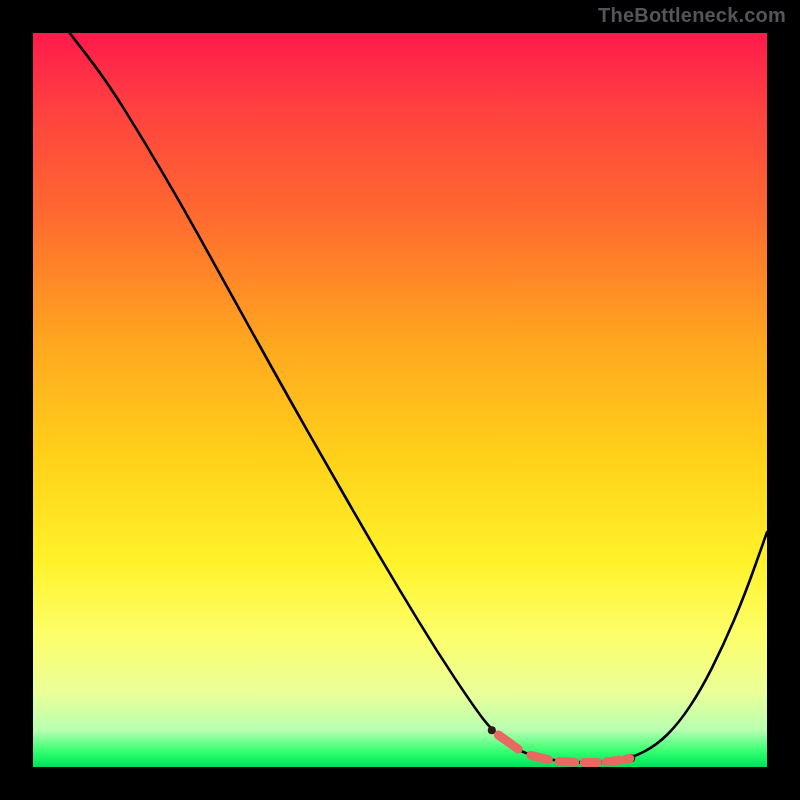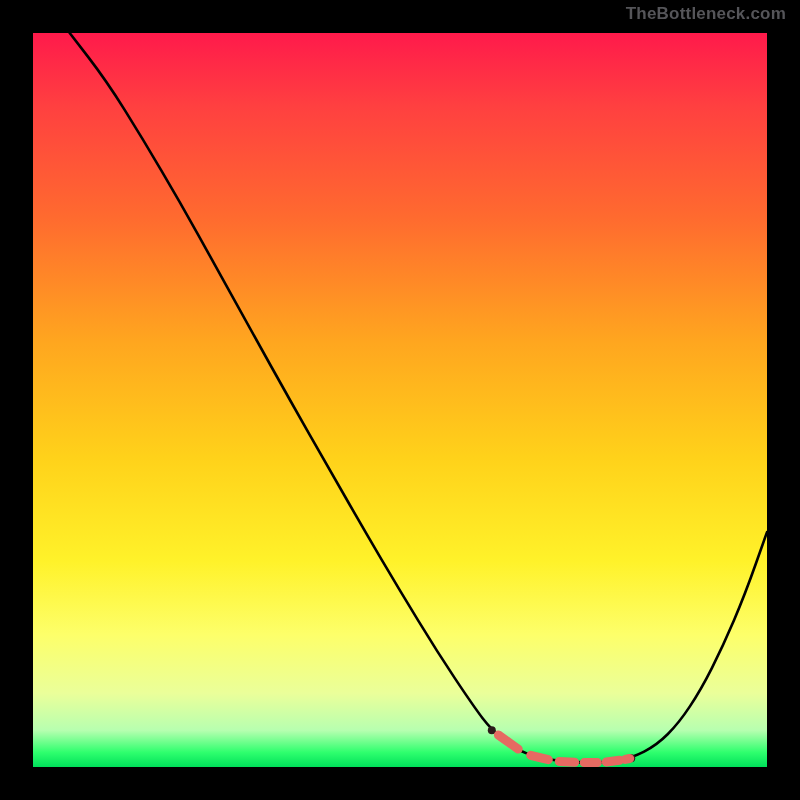--- a/index.html
+++ b/index.html
@@ -16,21 +16,21 @@
     left: 0;
     width: 800px;
     height: 800px;
     background: #000;
   }
   .watermark {
     position: absolute;
     top: 4px;
     right: 14px;
     font-family: Arial, Helvetica, sans-serif;
-    font-size: 17px;
+    font-size: 20px;
     font-weight: bold;
     color: #555559;
     letter-spacing: 0.2px;
     user-select: none;
   }
   .plot {
     position: absolute;
     left: 33px;
     top: 33px;
     width: 734px;

